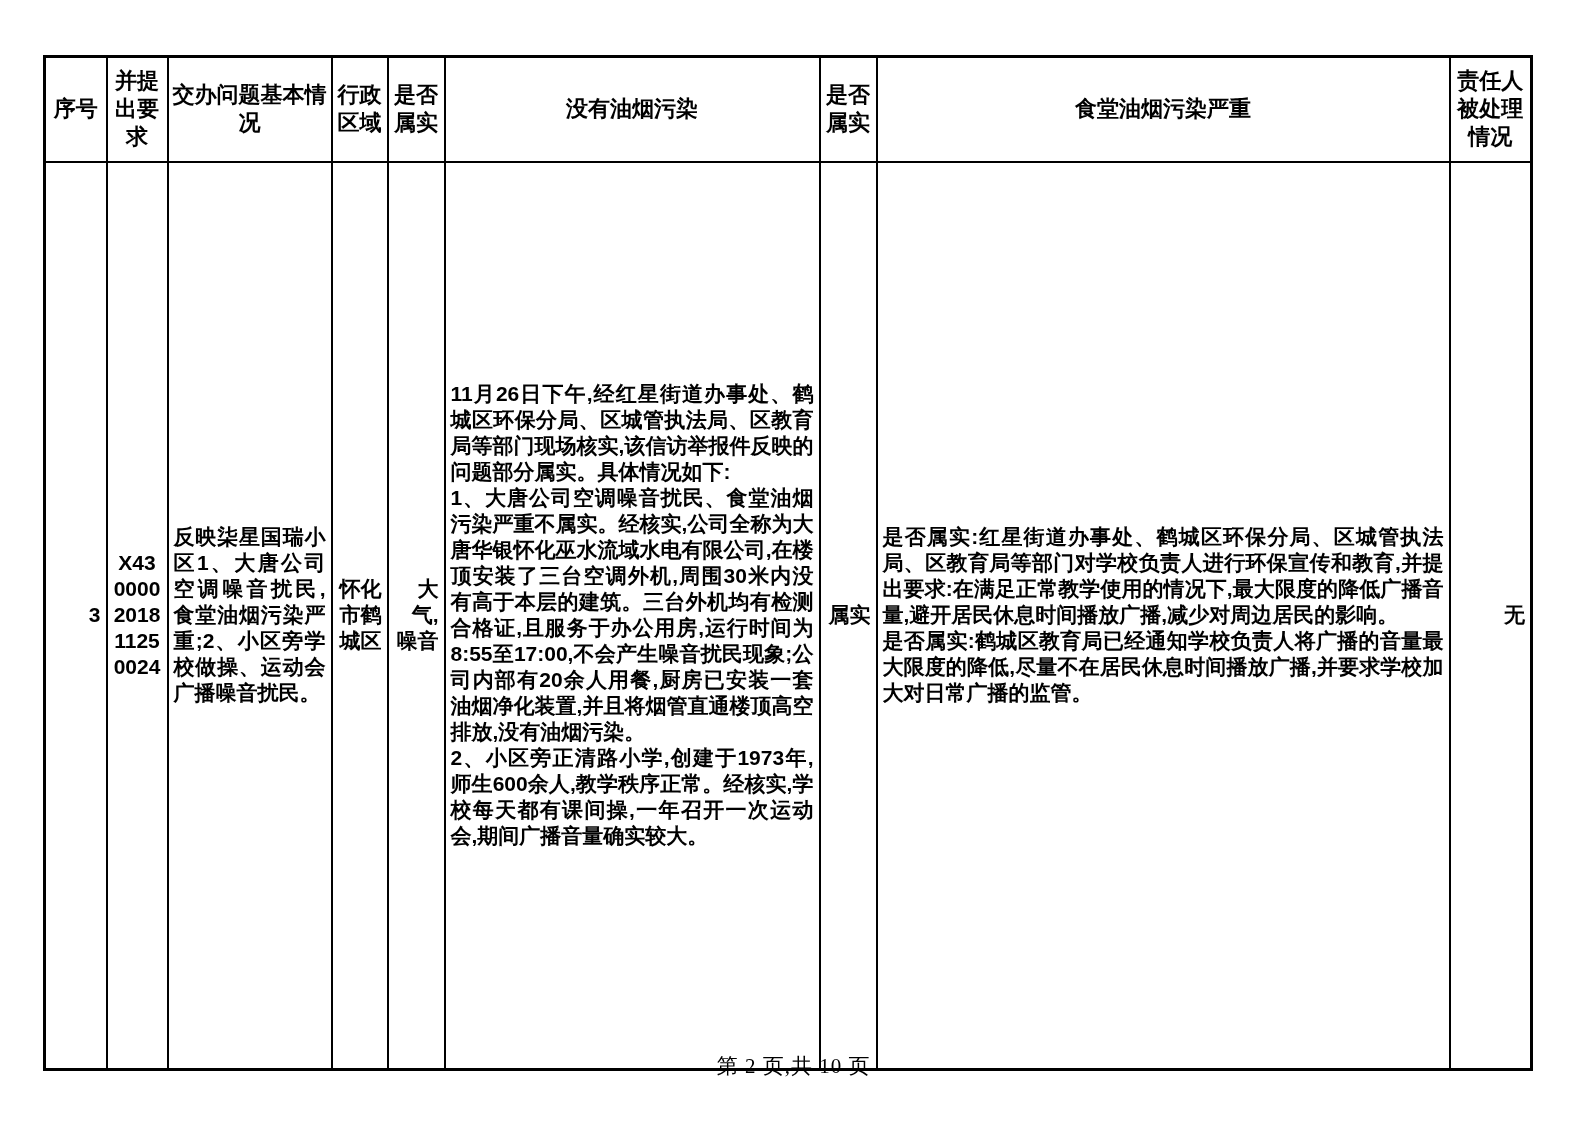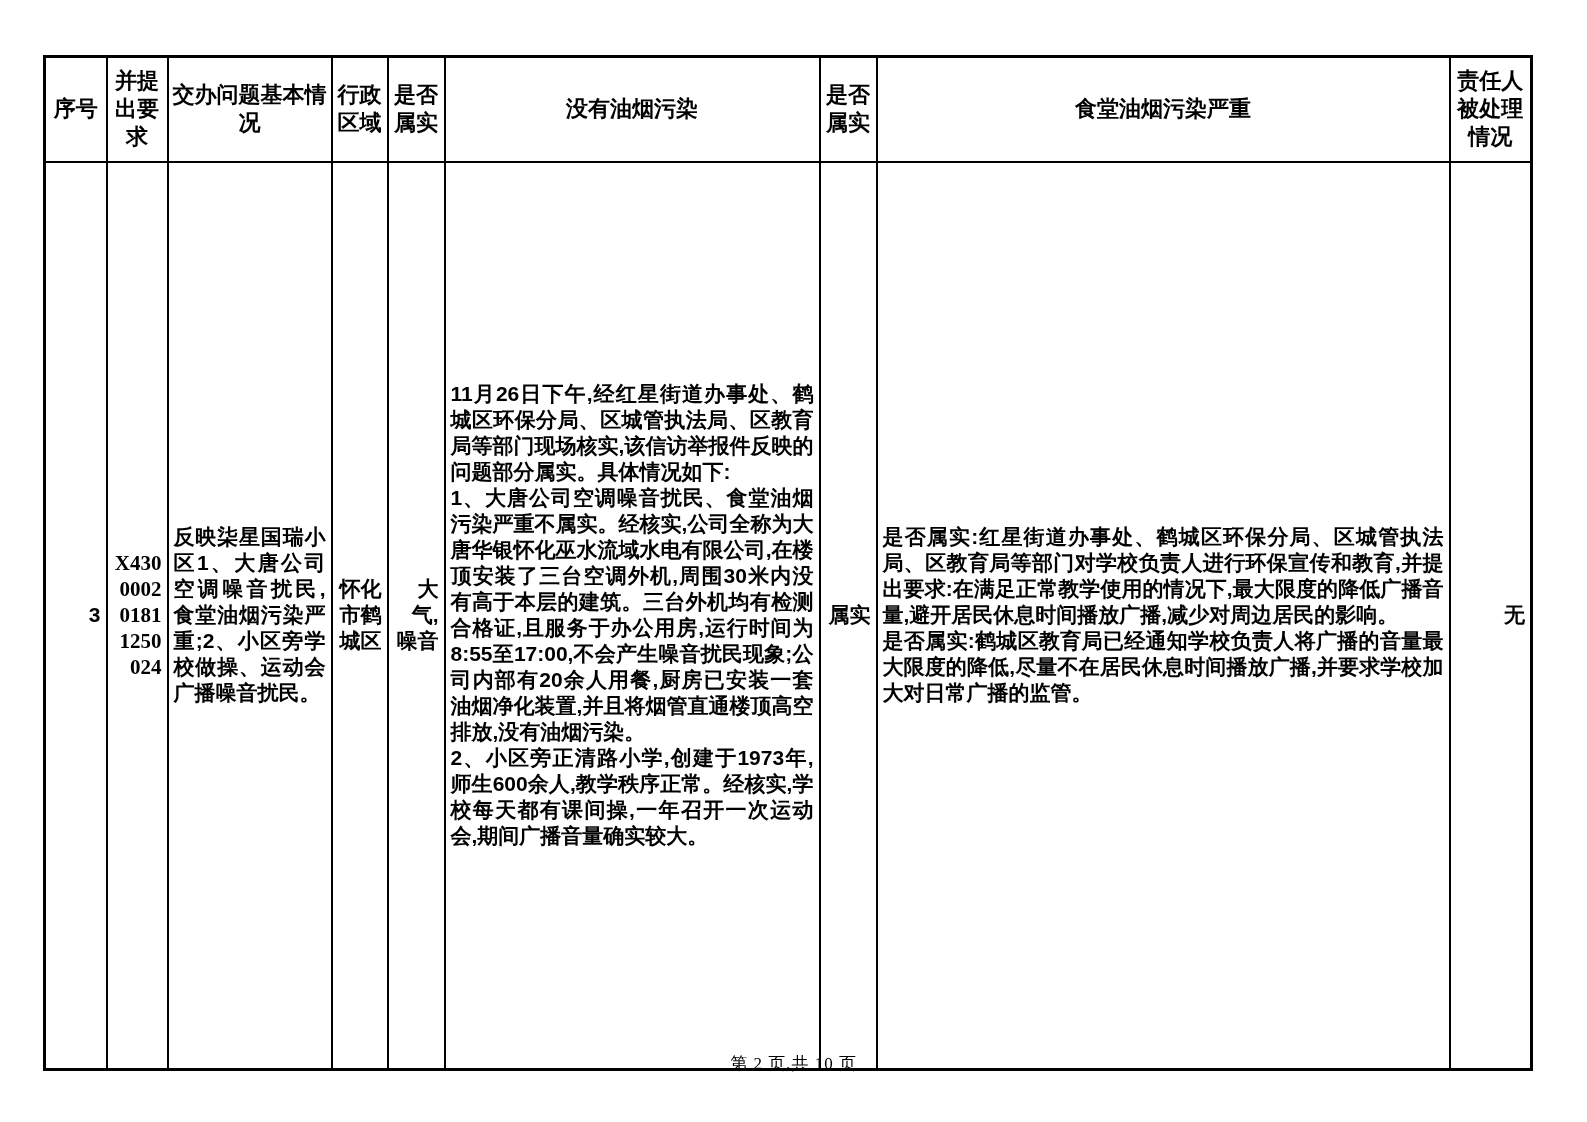--- a/index.html
+++ b/index.html
@@ -39,45 +39,44 @@
   table.report tbody tr { height: 908px; }
   table.report th {
     text-align: center;
     font-weight: bold;
     font-size: 22px;
     line-height: 28px;
     padding: 2px;
   }
   td.center { text-align: right; }
   td.code {
-    text-align: right;
+    text-align: center;
     word-break: break-all;
     padding: 2px;
-    font-family: Liberation Serif, serif;
   }
   td.textcell {
     text-align: justify;
     text-align-last: left;
   }
   td.textcell p {
     margin: 0;
     text-align: justify;
     text-align-last: left;
   }
   .hl {
     font-weight: 900;
   }
   .footer {
     position: absolute;
     left: 0;
     width: 100%;
     top: 1052px;
     text-align: center;
     font-family: "Liberation Serif", serif;
-    font-size: 17px;
+    font-size: 21px;
     font-weight: normal;
     color: #000;
     letter-spacing: 1px;
   }
 </style>
 </head>
 <body>
 
 <div class="page">
 

